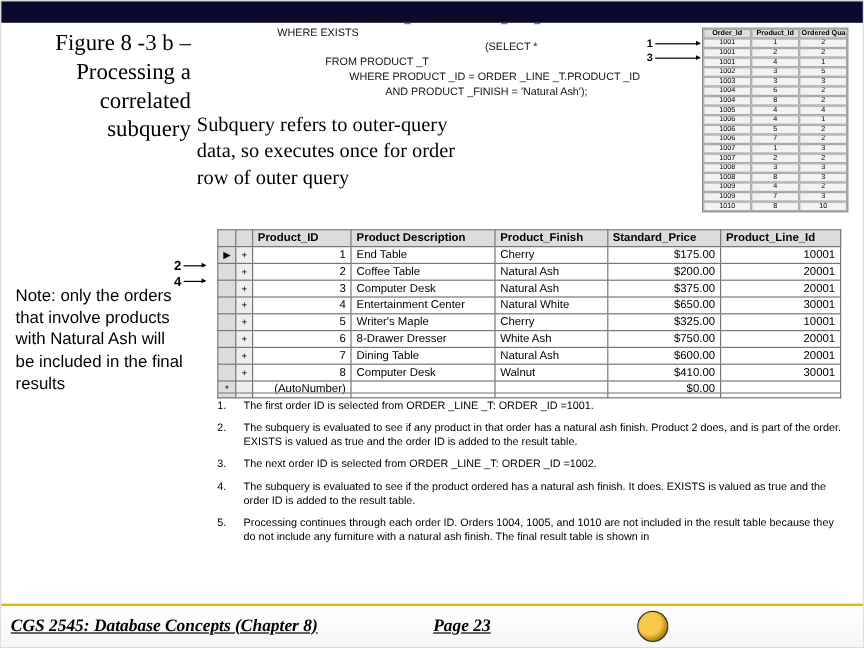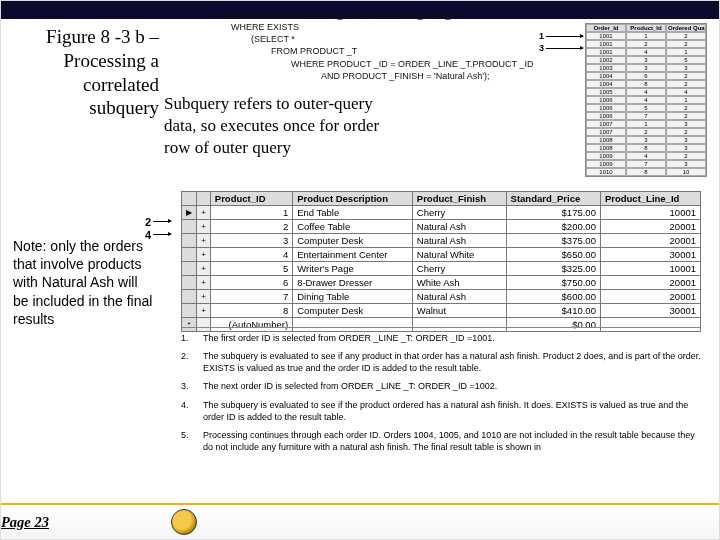--- a/index.html
+++ b/index.html
@@ -46,21 +46,21 @@
     left: 180px; top: 8px;
     width: 380px;
     font-family: Arial, sans-serif;
     font-size: 9px;
     color: #111;
     line-height: 1.35;
     margin-left: 40px;
   }
   .sql-l0 { padding-left: 0; }
   .sql-l1 { padding-left: 10px; }
-  .sql-l2 { padding-left: 30px; }
+  .sql-l2 { padding-left: 30px; text-align: center; }
   .sql-l3 { padding-left: 50px; }
   .sql-l4 { padding-left: 70px; }
   .sql-l5 { padding-left: 100px; }
 
   
   .tiny-table {
     position: absolute;
     right: 12px; top: 22px;
     width: 122px;
     border: 1px solid #888;
@@ -391,21 +391,21 @@
           <td class="num">4</td>
           <td>Entertainment Center</td>
           <td>Natural White</td>
           <td class="num">$650.00</td>
           <td class="num">30001</td>
         </tr>
         <tr>
           <td class="row-sel"></td>
           <td class="row-act">+</td>
           <td class="num">5</td>
-          <td>Writer's Page</td>
+          <td>Writer's Maple</td>
           <td>Cherry</td>
           <td class="num">$325.00</td>
           <td class="num">10001</td>
         </tr>
         <tr>
           <td class="row-sel"></td>
           <td class="row-act">+</td>
           <td class="num">6</td>
           <td>8-Drawer Dresser</td>
           <td>White Ash</td>
@@ -460,15 +460,16 @@
       <div class="num">4.</div>
       <div>The subquery is evaluated to see if the product ordered has a natural ash finish. It does. EXISTS is valued as true and the order ID is added to the result table.</div>
     </div>
     <div class="step">
       <div class="num">5.</div>
       <div>Processing continues through each order ID. Orders 1004, 1005, and 1010 are not included in the result table because they do not include any furniture with a natural ash finish. The final result table is shown in</div>
     </div>
   </div>
 
 <div class="footer">
+  <div class="left">CGS 2545: Database Concepts  (Chapter 8)</div>
   <div class="center">Page 23</div>
   <div class="logo"></div>
 </div>
 
 </body></html>

